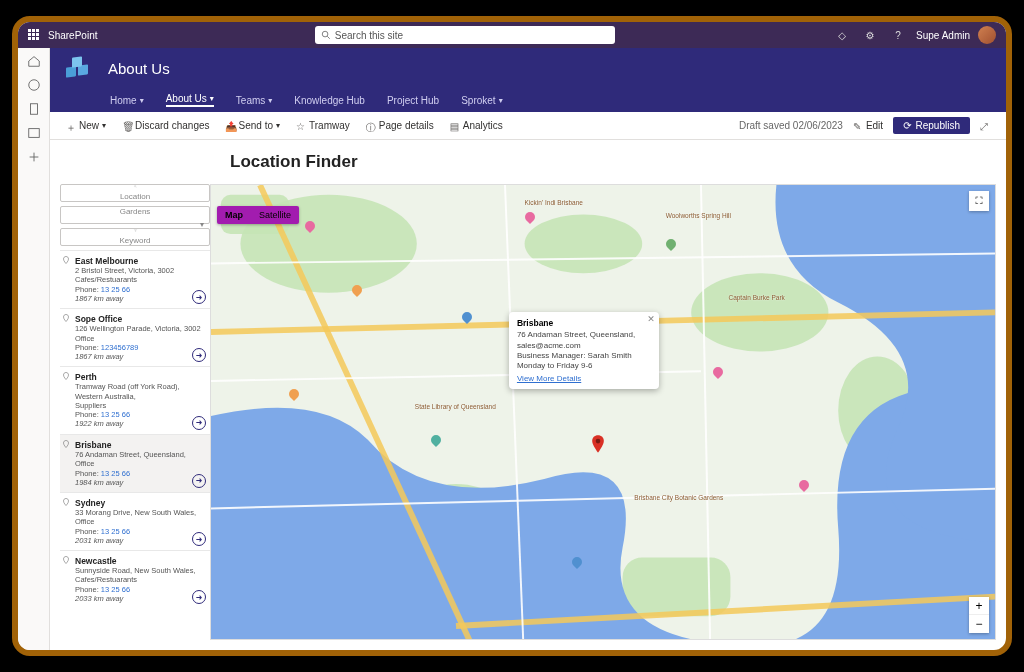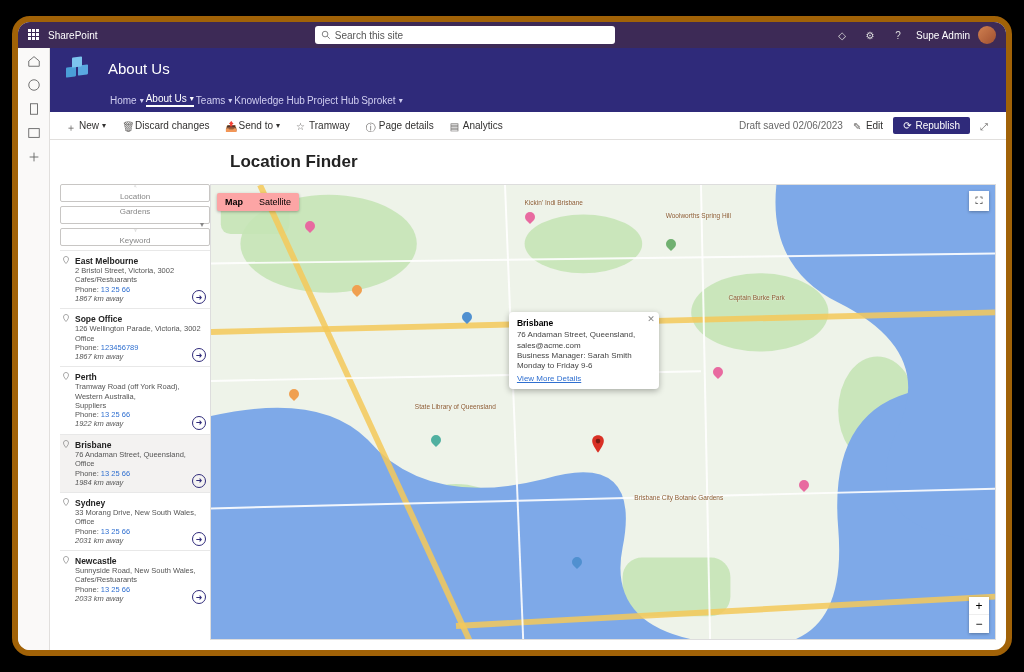--- a/index.html
+++ b/index.html
@@ -17,21 +17,21 @@
 .rail { width: 32px; background: #faf9f8; border-right: 1px solid #e1dfdd; display: flex; flex-direction: column; align-items: center; padding-top: 6px; gap: 10px; }
 .rail .ri { width: 14px; height: 14px; color: #616161; }
 .main { flex: 1; display: flex; flex-direction: column; }
 .site-header { height: 40px; background: #2f2a7a; display: flex; align-items: center; padding: 0 14px; gap: 18px; color: #fff; }
 .site-header .logo { width: 26px; height: 26px; position: relative; }
 .site-header .logo .tile { position: absolute; background: #6ab8e8; border-radius: 1px; }
 .site-header .logo .t1 { width: 10px; height: 10px; left: 2px; top: 12px; transform: skewY(-8deg); background:#4a9ed8;}
 .site-header .logo .t2 { width: 10px; height: 10px; left: 14px; top: 10px; transform: skewY(-8deg); background:#5aa8e0;}
 .site-header .logo .t3 { width: 10px; height: 10px; left: 8px; top: 2px; transform: skewY(-8deg); background:#7cc4ee;}
 .site-header .title { font-size: 15px; font-weight: 400; }
-.site-nav { height: 24px; background: #2f2a7a; display: flex; align-items: center; padding: 0 60px; gap: 2px; color: #d0cef0; font-size: 10px; }
+.site-nav { height: 24px; background: #2f2a7a; display: flex; align-items: center; padding: 0 60px; gap: 22px; color: #d0cef0; font-size: 10px; }
 .site-nav .nav-item { display: flex; align-items: center; gap: 3px; cursor: pointer; }
 .site-nav .nav-item.active { color: #fff; border-bottom: 2px solid #fff; padding-bottom: 1px; }
 .chev { font-size: 8px; }
 .cmd-bar { height: 28px; background: #fff; border-bottom: 1px solid #e1dfdd; display: flex; align-items: center; padding: 0 10px; font-size: 10px; color: #323130; gap: 4px; }
 .cmd { display: flex; align-items: center; gap: 3px; padding: 0 6px; cursor: pointer; }
 .cmd svg, .cmd .ic { width: 10px; height: 10px; color: #605e5c; }
 .cmd-bar .spacer { flex: 1; }
 .btn-primary { background: #2f2a7a; color: #fff; padding: 3px 10px; border-radius: 2px; font-size: 10px; display: flex; align-items: center; gap: 4px; }
 .content { flex: 1; display: flex; flex-direction: column; overflow: hidden; }
 .page-title-row { padding: 12px 0 12px 180px; font-size: 17px; font-weight: 600; color: #222; }
@@ -52,21 +52,21 @@
 .loc-item .go { position: absolute; right: 4px; bottom: 4px; width: 14px; height: 14px; border: 1px solid #2f2a7a; border-radius: 50%; display: flex; align-items: center; justify-content: center; color: #2f2a7a; font-size: 8px; }
 .map-wrap { flex: 1; position: relative; border: 1px solid #ddd; overflow: hidden; }
 .map-bg { position: absolute; inset: 0; background: #eef3e9; }
 .river { position: absolute; inset: 0; }
 .river path { fill: #7ea9e8; }
 .parks { position: absolute; inset: 0; }
 .parks rect, .parks ellipse { fill: #c5e4b6; opacity:.9; }
 .roads { position:absolute; inset:0; }
 .roads line { stroke:#f5c95a; stroke-width:6; opacity:.85; }
 .roads line.minor { stroke:#fff; stroke-width:2; opacity:.9; }
-.map-ctrl-tl { position: absolute; left: 6px; top: 8px; background: #fca5a5; border-radius: 2px; box-shadow: 0 1px 3px rgba(0,0,0,.3); display: flex; font-size: 9px; }
+.map-ctrl-tl { position: absolute; left: 6px; top: 21px; background: #a21caf; border-radius: 2px; box-shadow: 0 1px 3px rgba(0,0,0,.3); display: flex; font-size: 9px; }
 .map-ctrl-tl span { padding: 4px 8px; cursor: pointer; }
 .map-ctrl-tl span.active { font-weight: 600; }
 .map-ctrl-tr { position: absolute; right: 6px; top: 6px; width: 20px; height: 20px; background: #fff; box-shadow: 0 1px 3px rgba(0,0,0,.3); display:flex; align-items:center; justify-content:center; font-size:10px;}
 .map-ctrl-br { position: absolute; right: 6px; bottom: 6px; width: 20px; background: #fff; box-shadow: 0 1px 3px rgba(0,0,0,.3); font-size: 12px; text-align: center; }
 .map-ctrl-br div { height: 18px; line-height: 18px; border-bottom: 1px solid #eee; cursor: pointer; }
 .info-window { position: absolute; left: 38%; top: 28%; background: #fff; box-shadow: 0 2px 6px rgba(0,0,0,.3); border-radius: 4px; padding: 6px 8px; font-size: 8px; width: 150px; }
 .info-window .iw-title { font-weight: 600; font-size: 8.5px; margin-bottom: 2px; }
 .info-window .iw-line { color: #444; line-height: 1.3; }
 .info-window .iw-link { color: #2f6fd0; text-decoration: underline; margin-top: 2px; display: inline-block; }
 .info-window .iw-close { position: absolute; right: 4px; top: 2px; font-size: 9px; color: #888; cursor: pointer; }

